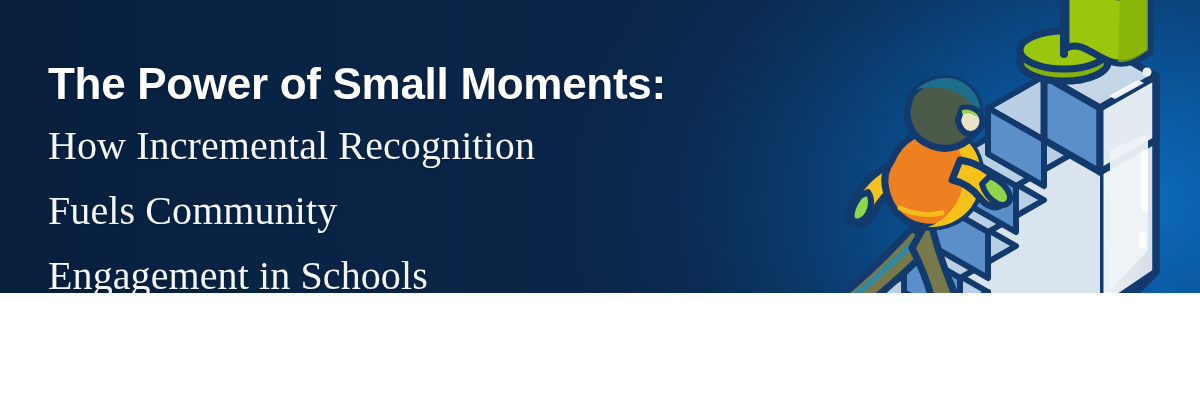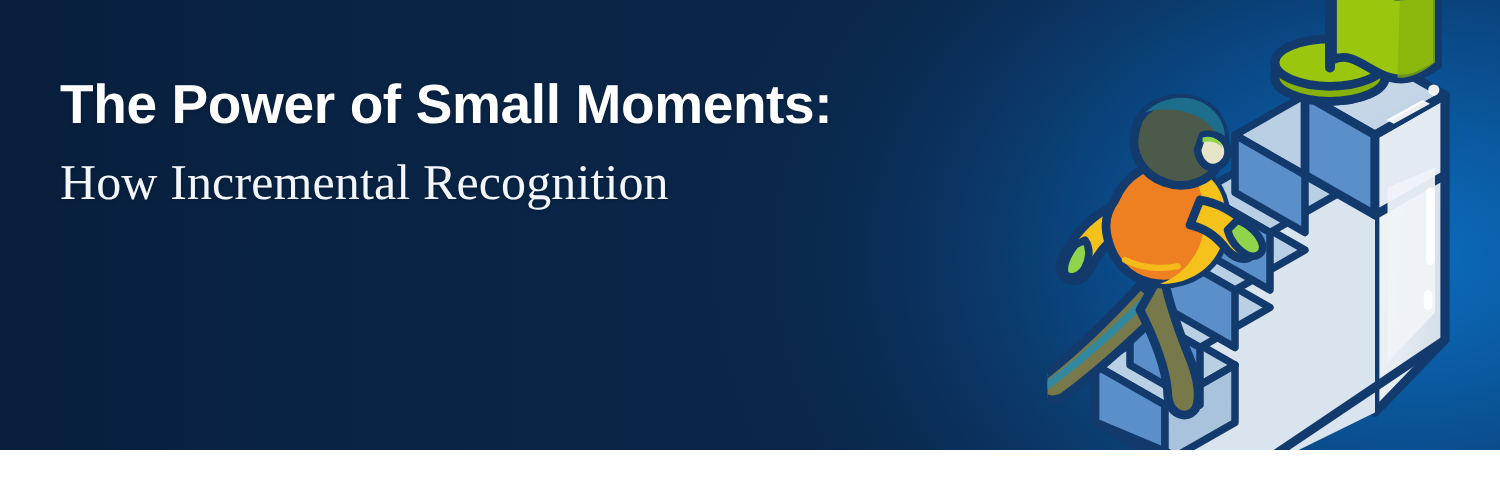--- a/index.html
+++ b/index.html
@@ -10,21 +10,21 @@
   body {
     width: 1200px;
     height: 400px;
     overflow: hidden;
     font-family: "Liberation Sans", sans-serif;
   }
 
   #banner {
     position: relative;
     width: 1200px;
-    height: 360px;
+    height: 293px;
     overflow: hidden;
     background-color: #0a2547;
     background-image:
       radial-gradient(ellipse 560px 420px at 1130px 205px, #0d6cbb 0%, #0a5ba3 22%, #0a4a88 42%, #0b3868 62%, #0a2b52 80%, #0a2547 100%);
   }
 
   
   #vignette {
     position: absolute;
     inset: 0;
@@ -75,20 +75,22 @@
 </head>
 <body>
 
 <div id="banner">
 
   <div id="vignette"></div>
 
   <div id="text-block">
     <h1 id="headline">The Power of Small Moments:</h1>
     <p class="subline">How Incremental Recognition</p>
+    <p class="subline">Fuels Community</p>
+    <p class="subline">Engagement in Schools</p>
   </div>
 
   <div id="illustration">
     <svg width="362" height="400" viewBox="0 0 362 400" xmlns="http://www.w3.org/2000/svg">
       <defs>
         <linearGradient id="blockFaceGrad" x1="0" y1="0" x2="1" y2="0.3">
           <stop offset="0%" stop-color="#f4f7fa"></stop>
           <stop offset="55%" stop-color="#e4ebf1"></stop>
           <stop offset="100%" stop-color="#d6e0e9"></stop>
         </linearGradient>

